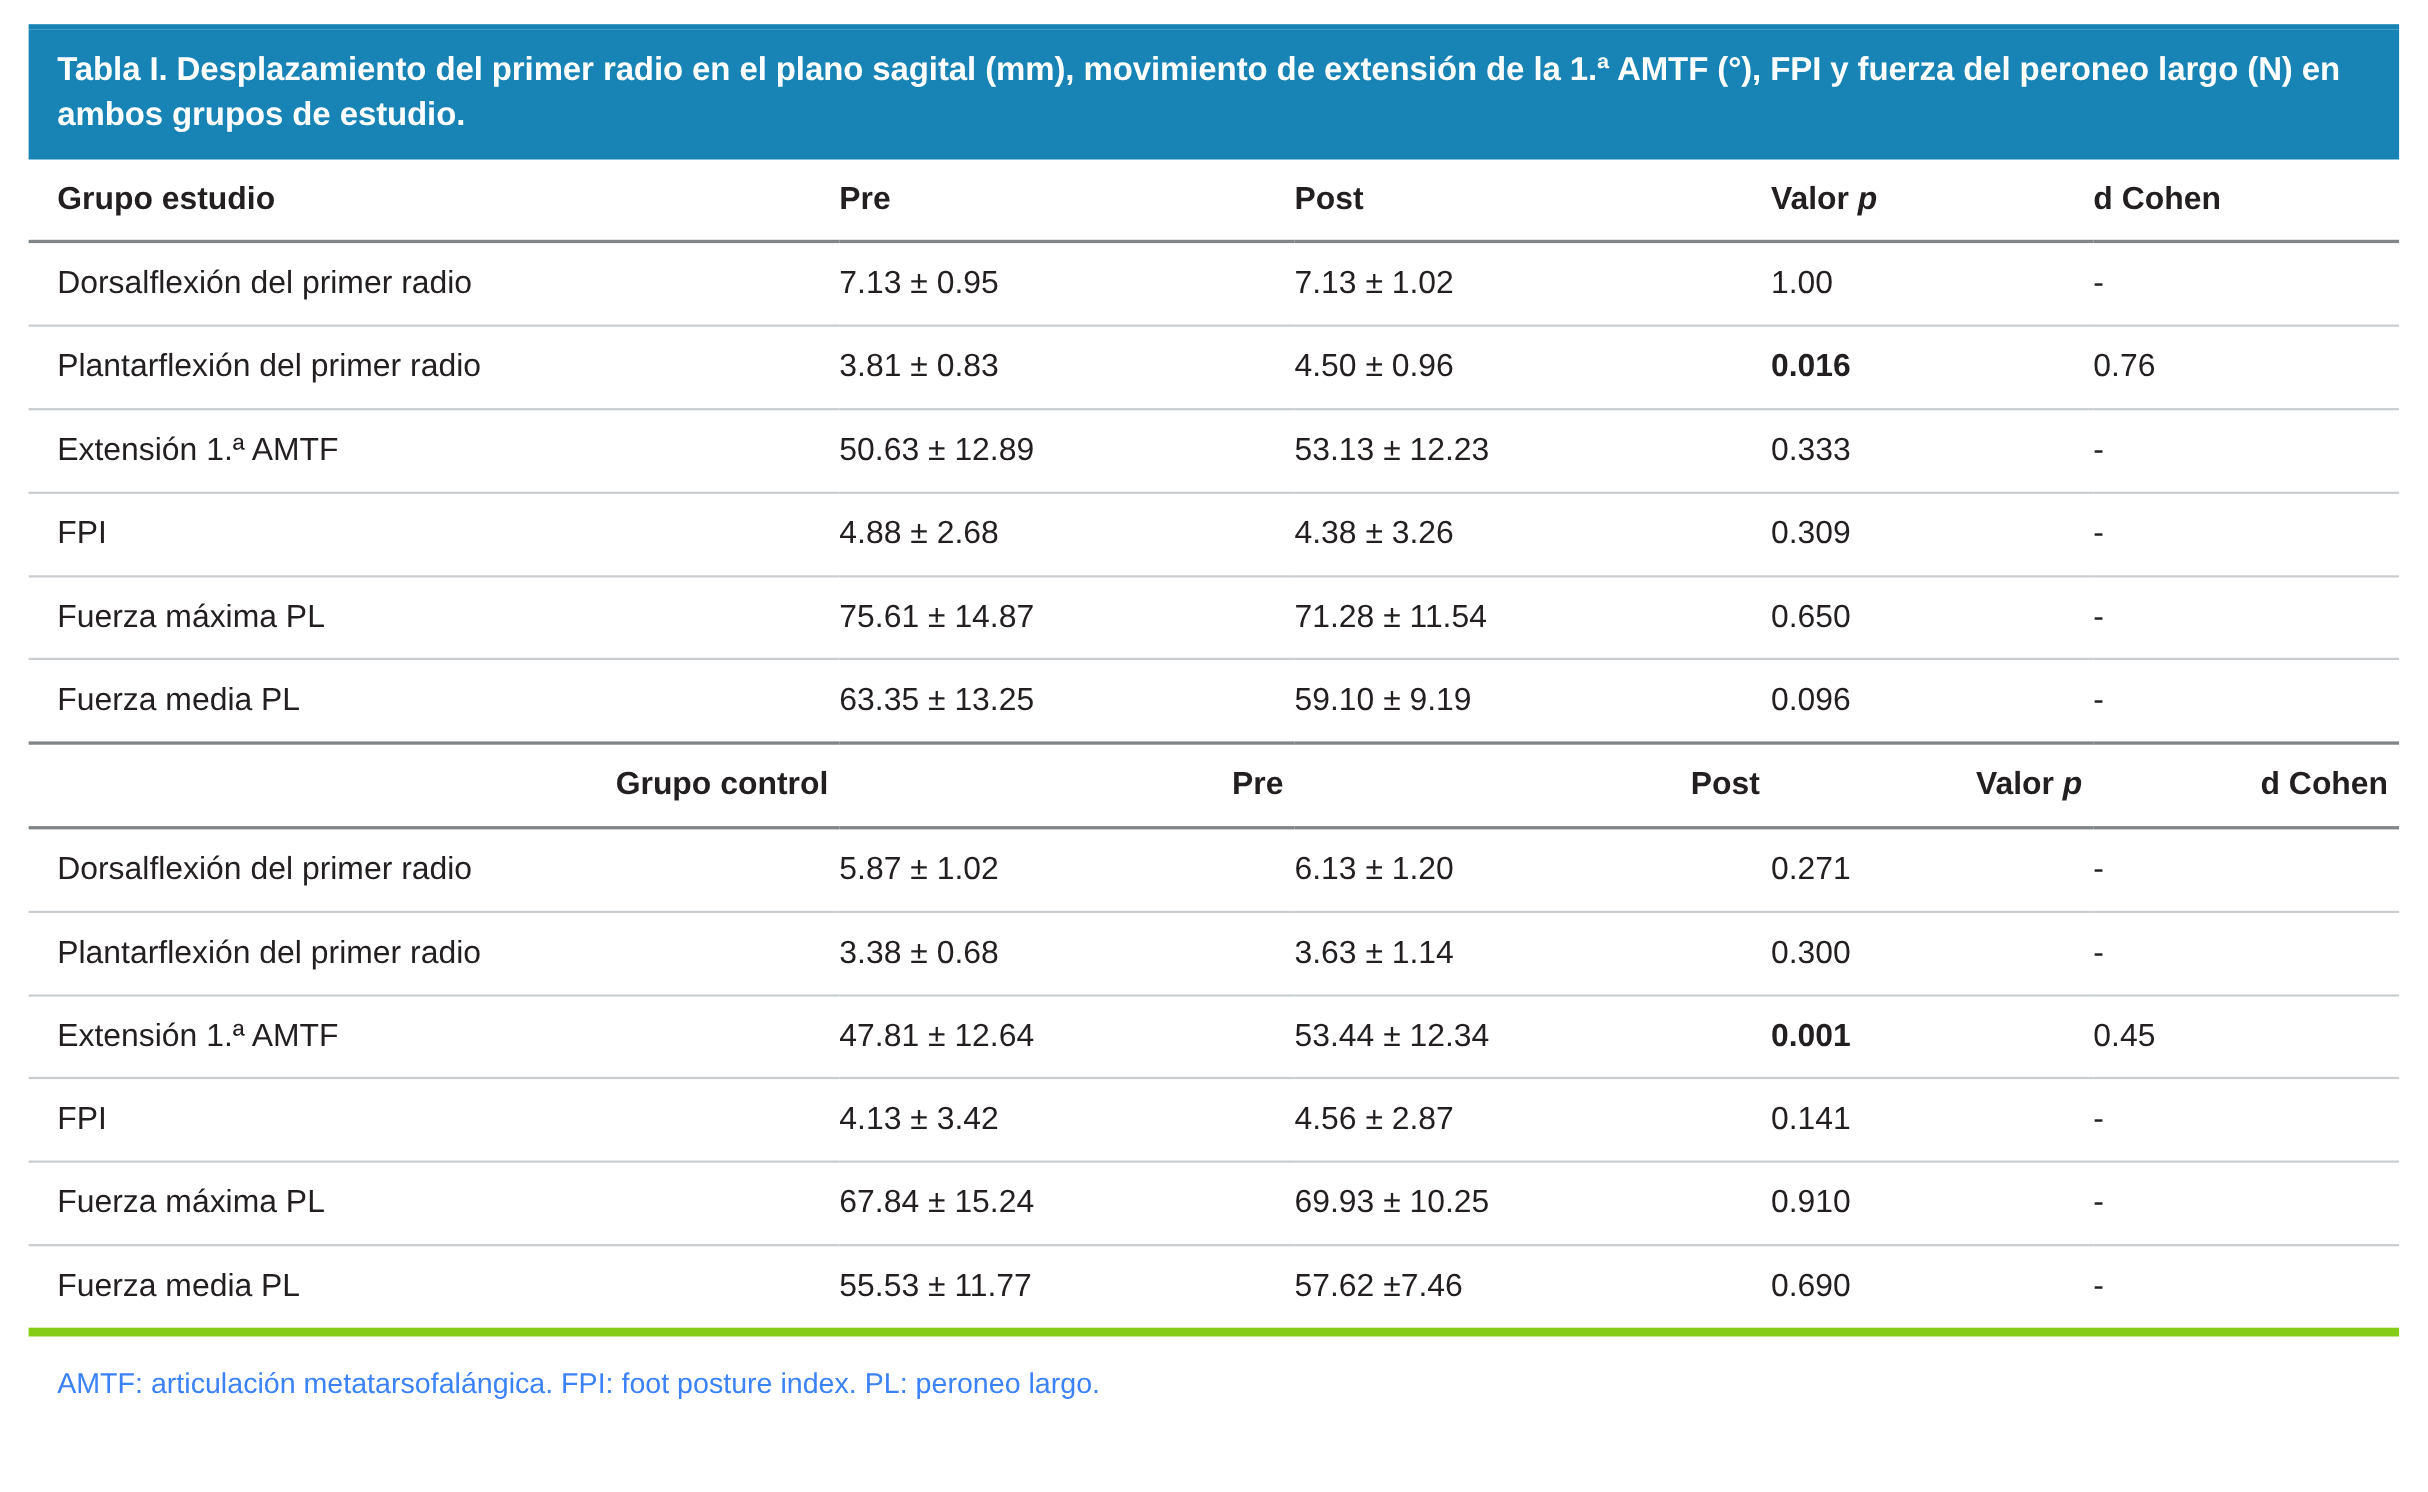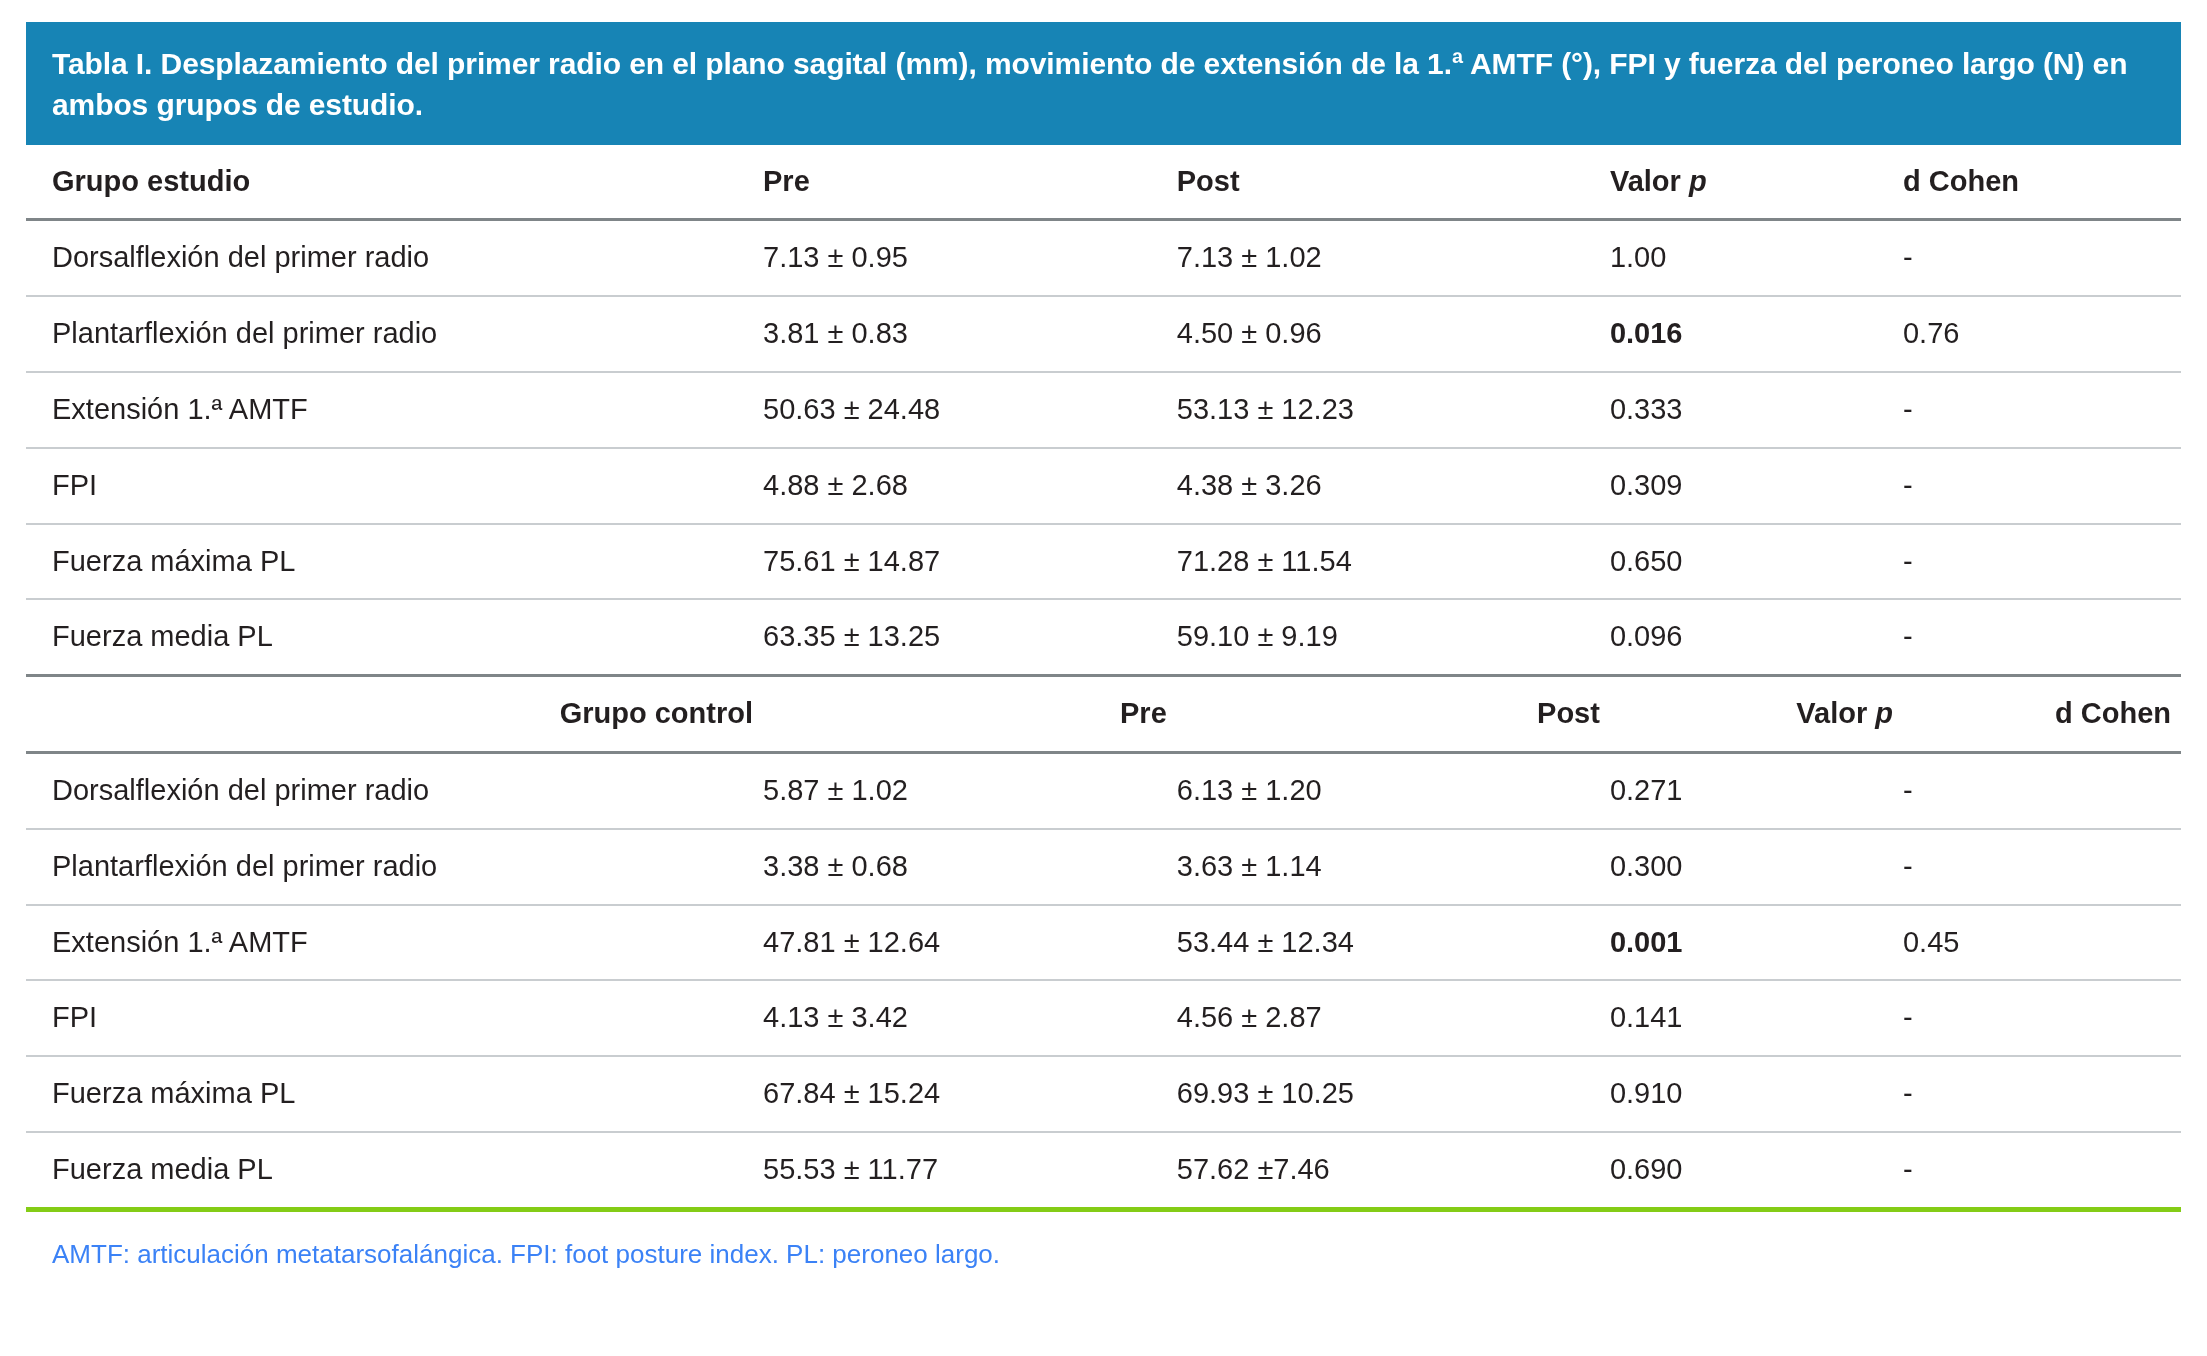--- a/index.html
+++ b/index.html
@@ -14,21 +14,21 @@
     color: #231f20;
     overflow: hidden;
   }
   .table-wrap {
     box-sizing: border-box;
     padding: 22px 26px 0 26px;
     width: 2207px;
   }
   .outer-border {
     border-top: 5px solid #1784b5;
-    border-bottom: 5px solid #84cc16;
+    border-bottom: 8px solid #84cc16;
   }
   .caption {
     background: #1784b5;
     color: #ffffff;
     font-size: 30px;
     font-weight: bold;
     line-height: 1.36;
     padding: 17px 26px 19px 26px;
     box-sizing: border-box;
     letter-spacing: -0.1px;
@@ -115,21 +115,21 @@
           </tr>
           <tr>
             <td>Plantarflexión del primer radio</td>
             <td>3.81 ± 0.83</td>
             <td>4.50 ± 0.96</td>
             <td class="sig">0.016</td>
             <td>0.76</td>
           </tr>
           <tr>
             <td>Extensión 1.ª AMTF</td>
-            <td>50.63 ± 24.48</td>
+            <td>50.63 ± 12.89</td>
             <td>53.13 ± 12.23</td>
             <td>0.333</td>
             <td>-</td>
           </tr>
           <tr>
             <td>FPI</td>
             <td>4.88 ± 2.68</td>
             <td>4.38 ± 3.26</td>
             <td>0.309</td>
             <td>-</td>

